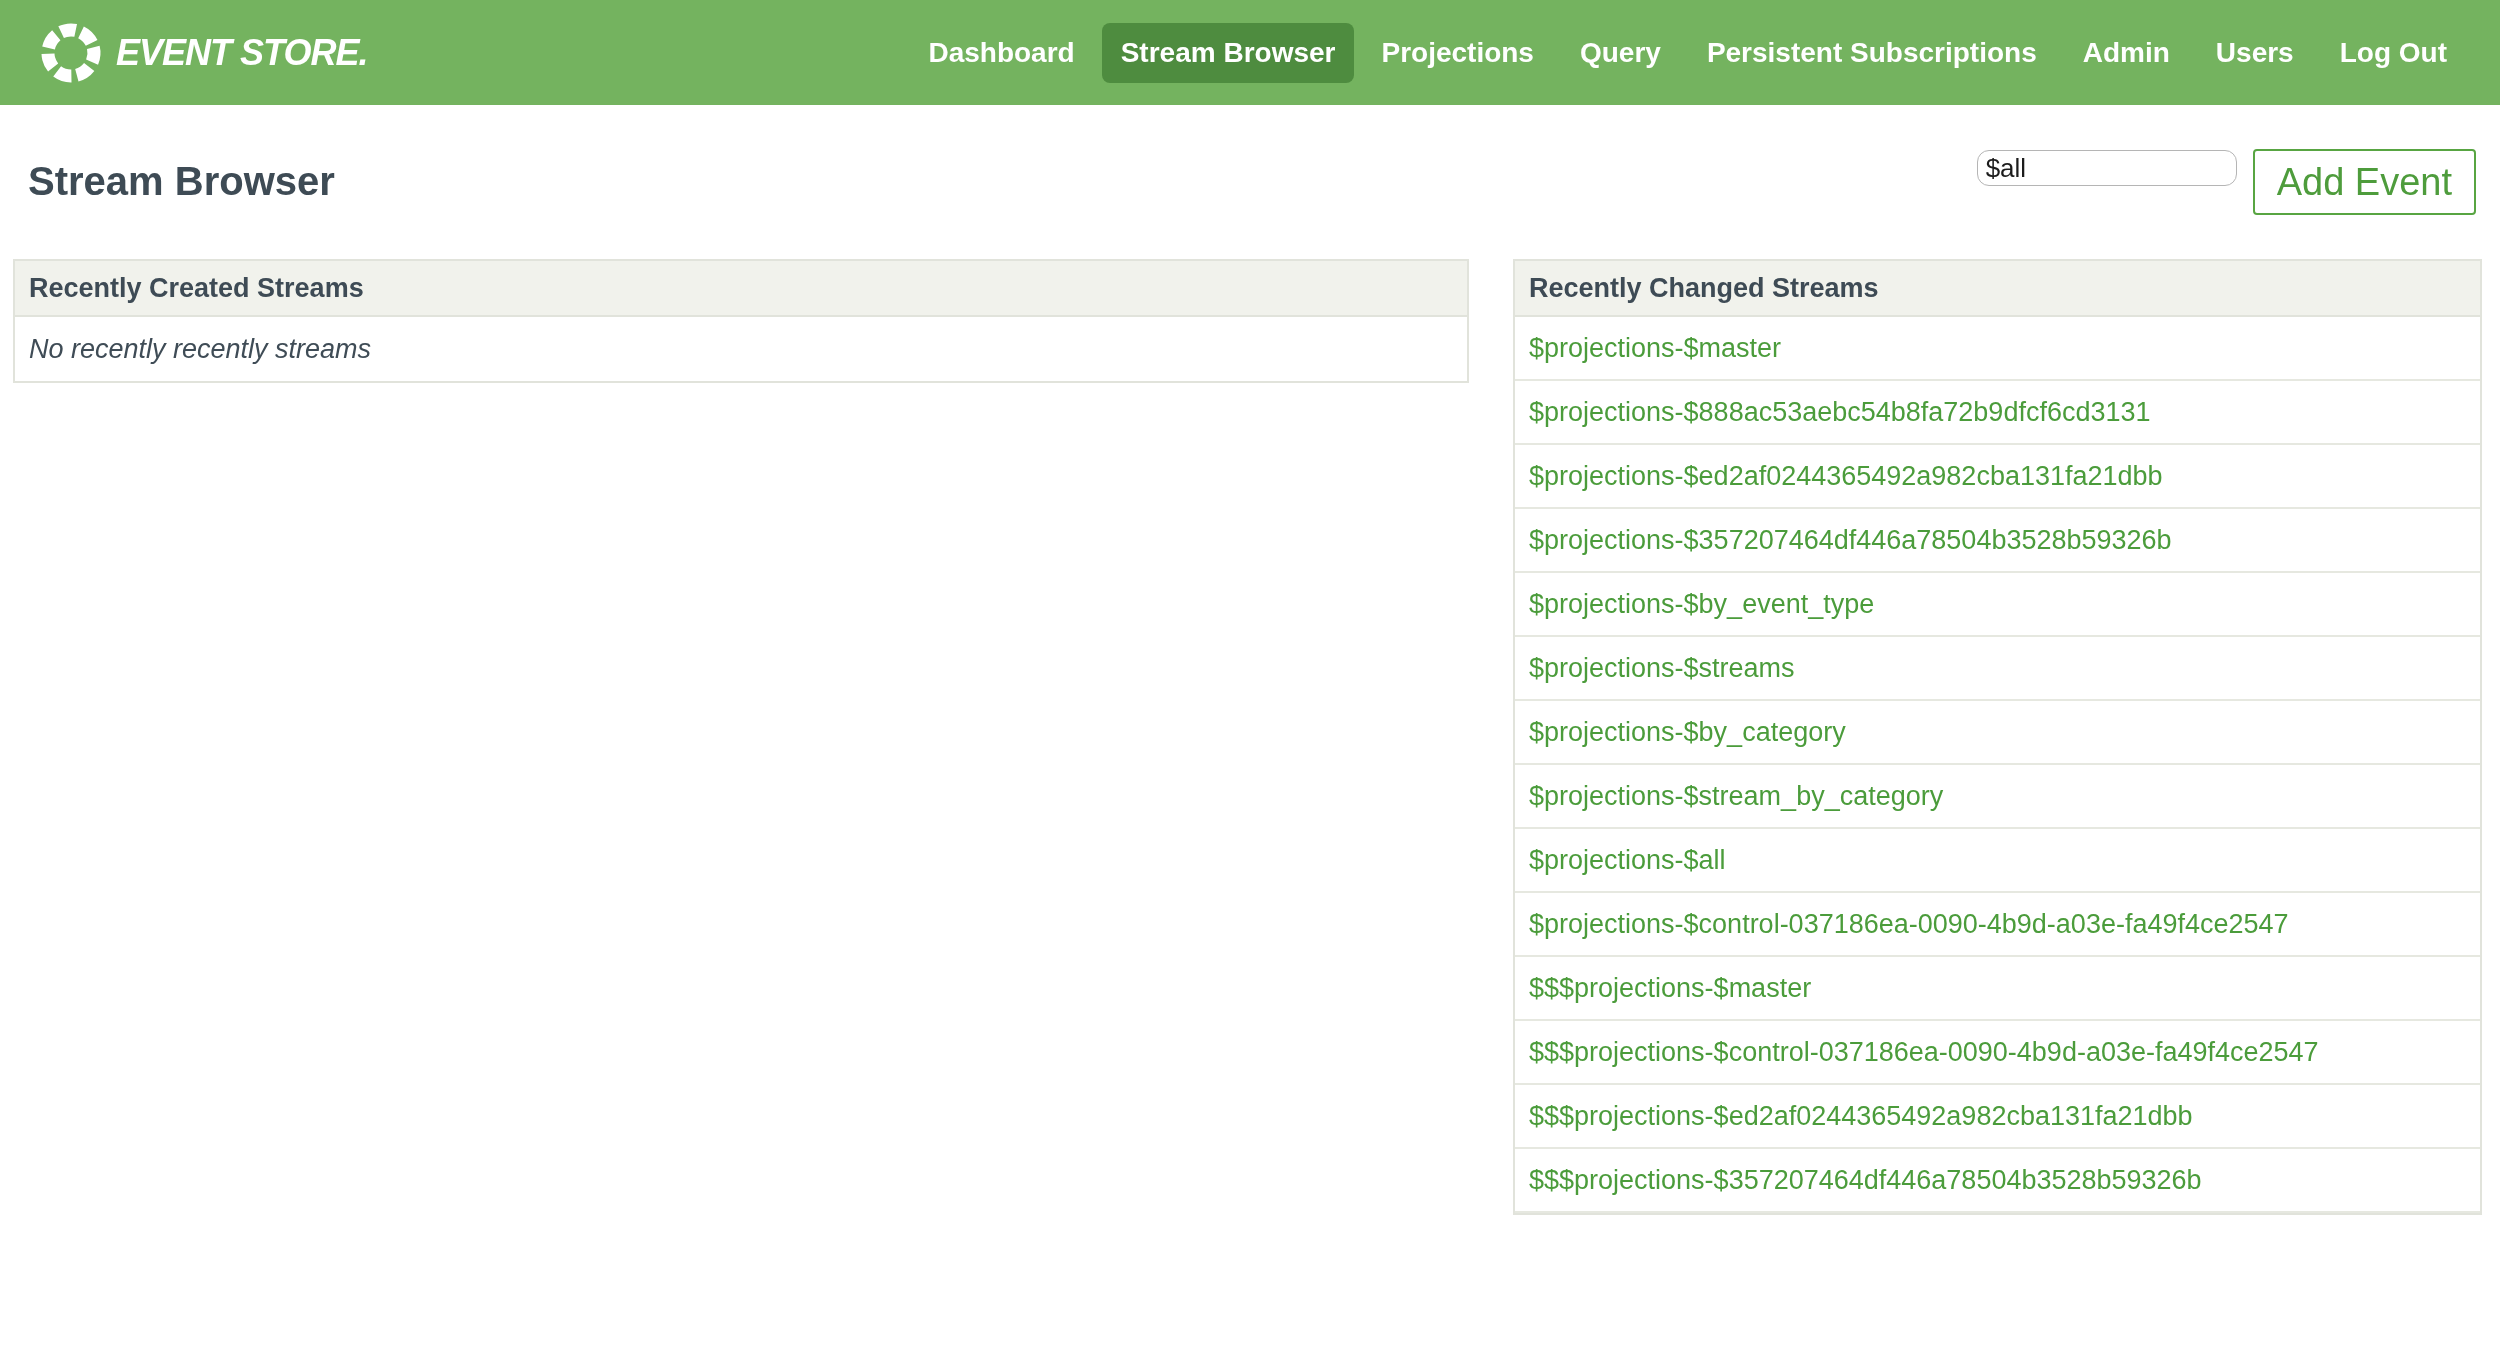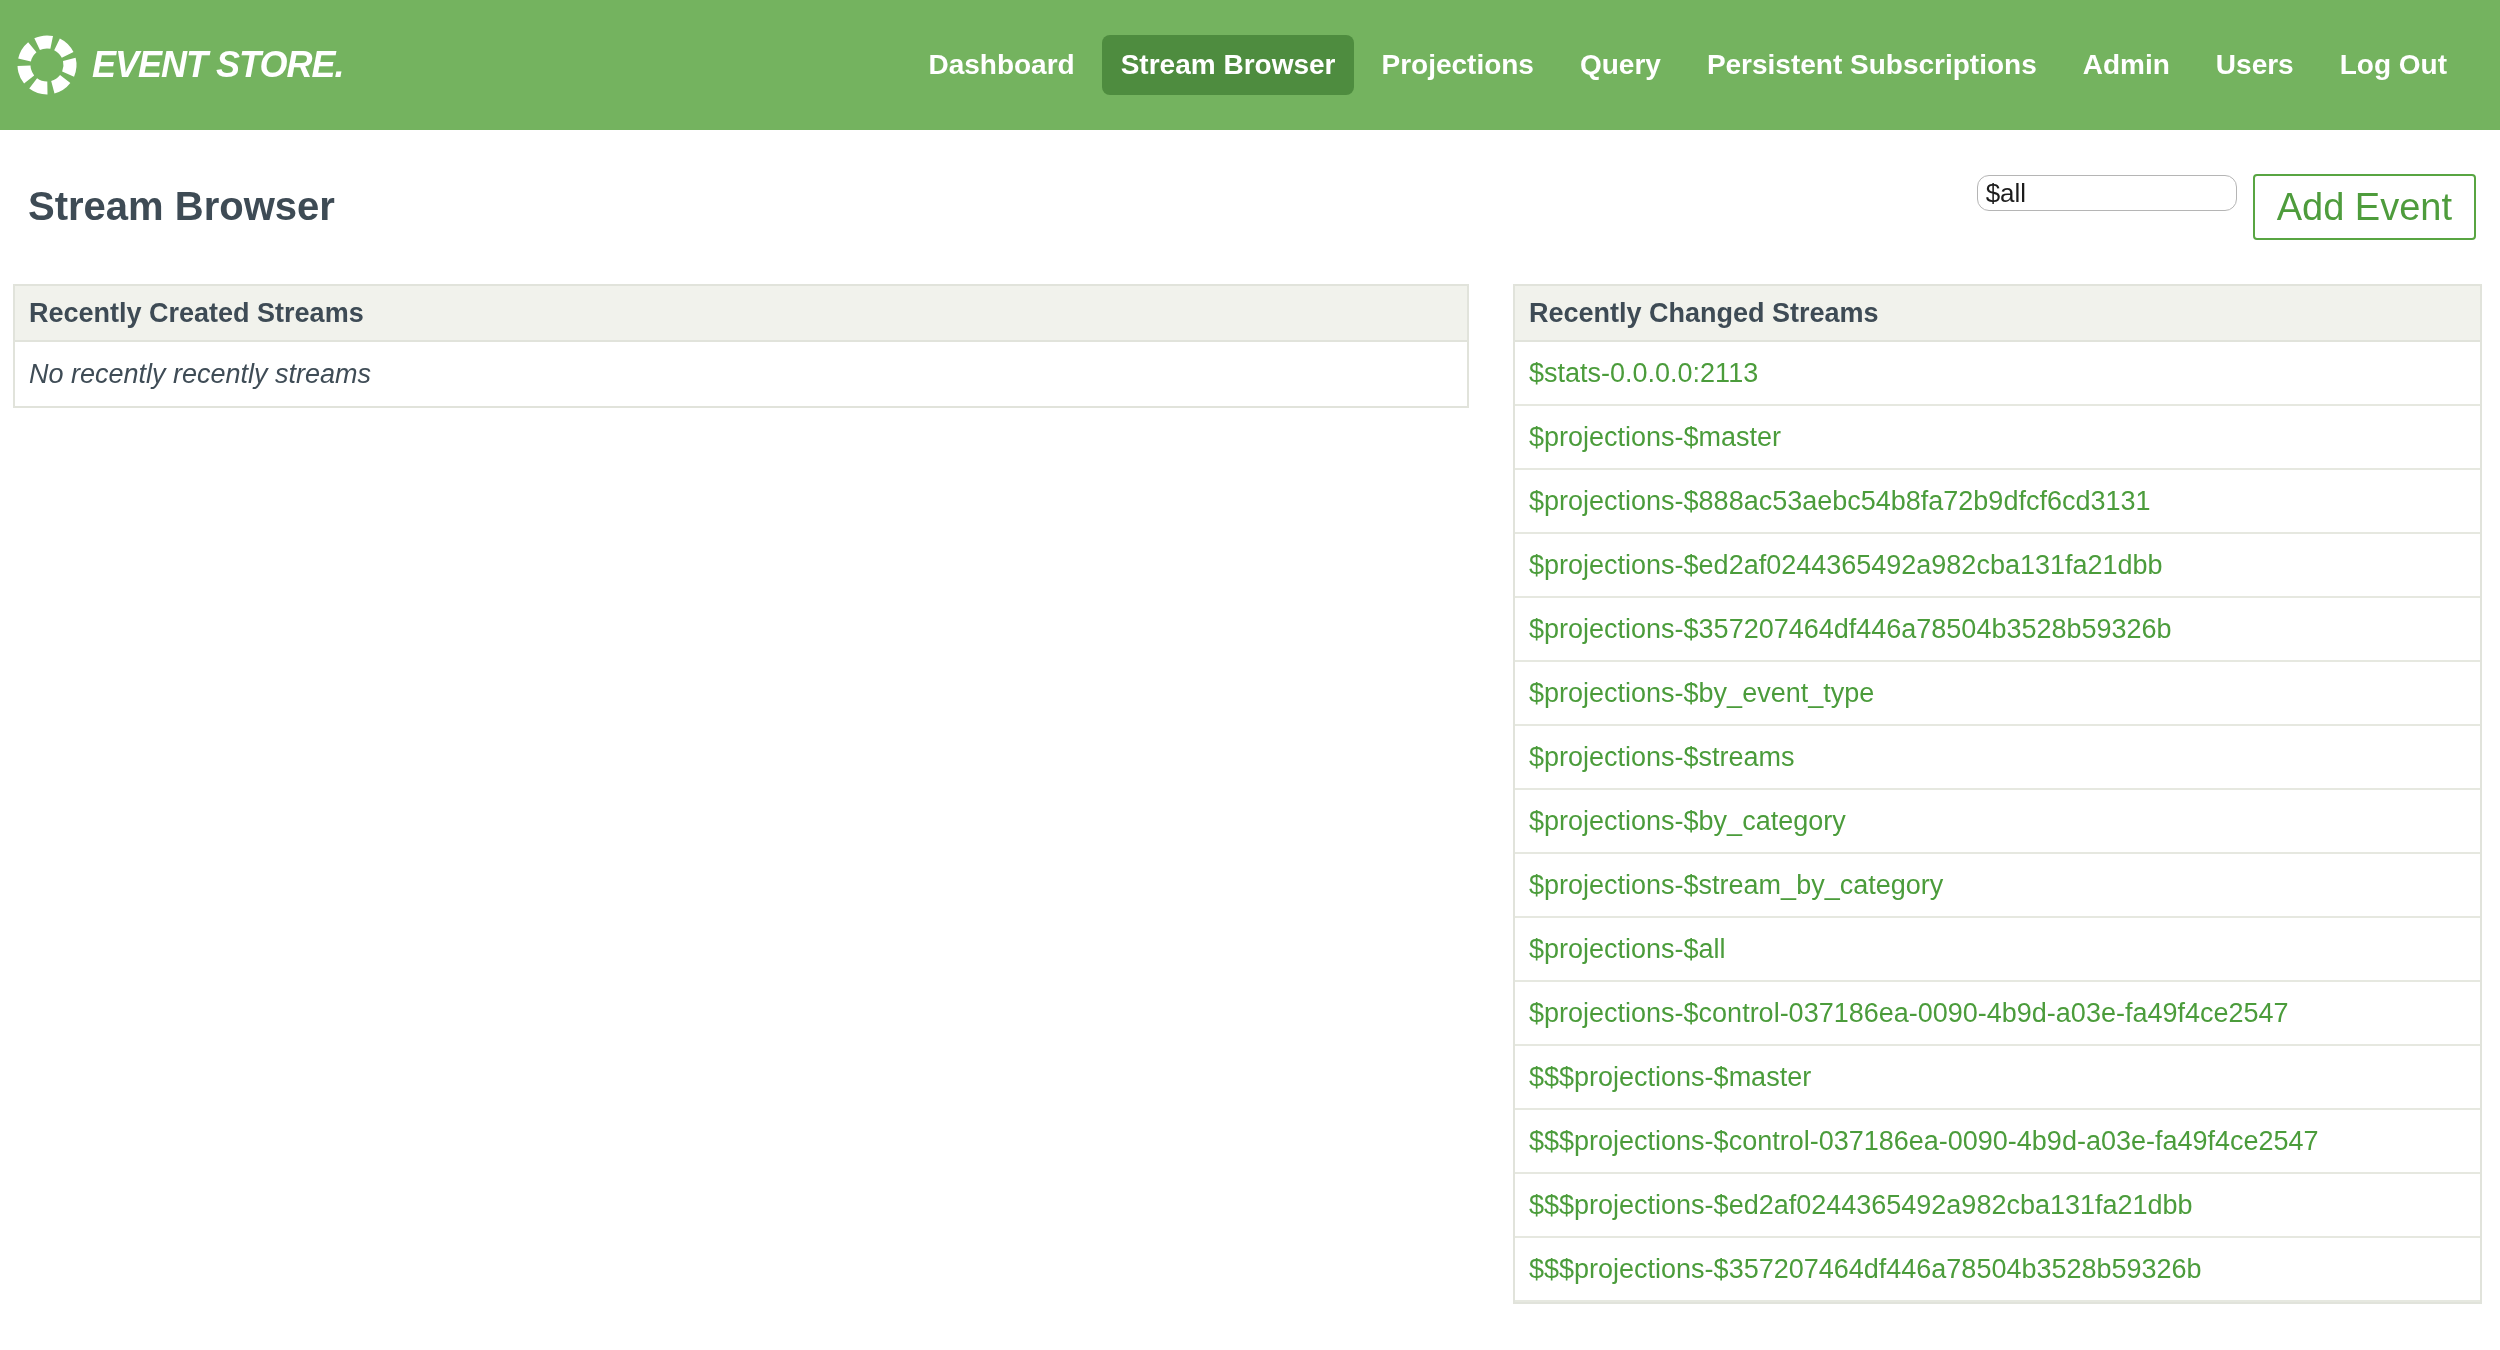--- a/index.html
+++ b/index.html
@@ -6,26 +6,26 @@
   html, body { margin: 0; padding: 0; }
   body {
     width: 2500px; height: 1350px;
     background: #ffffff;
     font-family: "Liberation Sans", sans-serif;
     overflow: hidden;
   }
 
   
   .topbar {
-    height: 130px;
+    height: 105px;
     background: #74b35f;
     display: flex;
     align-items: center;
     justify-content: space-between;
-    padding: 0 34px 0 14px;
+    padding: 0 34px 0 38px;
   }
   .brand { display: flex; align-items: center; gap: 12px; }
   .logo-ring { width: 66px; height: 66px; display: block; }
   .wordmark {
     color: #ffffff;
     font-weight: bold;
     font-style: italic;
     font-size: 36px;
     letter-spacing: -1px;
     white-space: nowrap;
@@ -179,23 +179,20 @@
     <div class="panel-header">Recently Created Streams</div>
     <div class="panel-row">
       <span class="empty-msg">No recently recently streams</span>
     </div>
   </div>
 
   <div class="panel panel-changed">
     <div class="panel-header">Recently Changed Streams</div>
     <div>
 
-        <div class="panel-row">
-          <a class="stream-link">$stats-0.0.0.0:2113</a>
-        </div>
 
         <div class="panel-row">
           <a class="stream-link">$projections-$master</a>
         </div>
 
         <div class="panel-row">
           <a class="stream-link">$projections-$888ac53aebc54b8fa72b9dfcf6cd3131</a>
         </div>
 
         <div class="panel-row">

